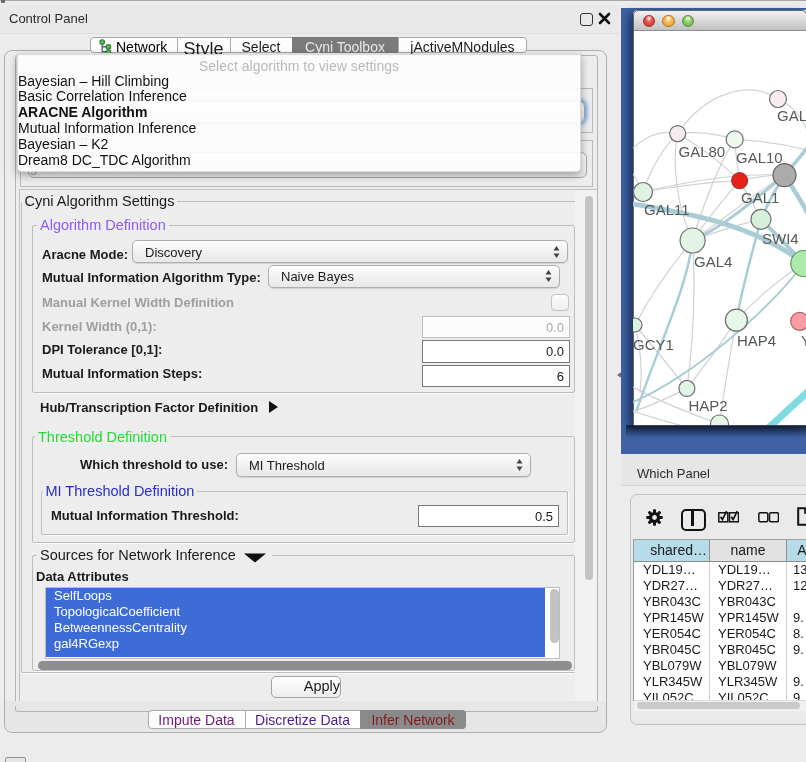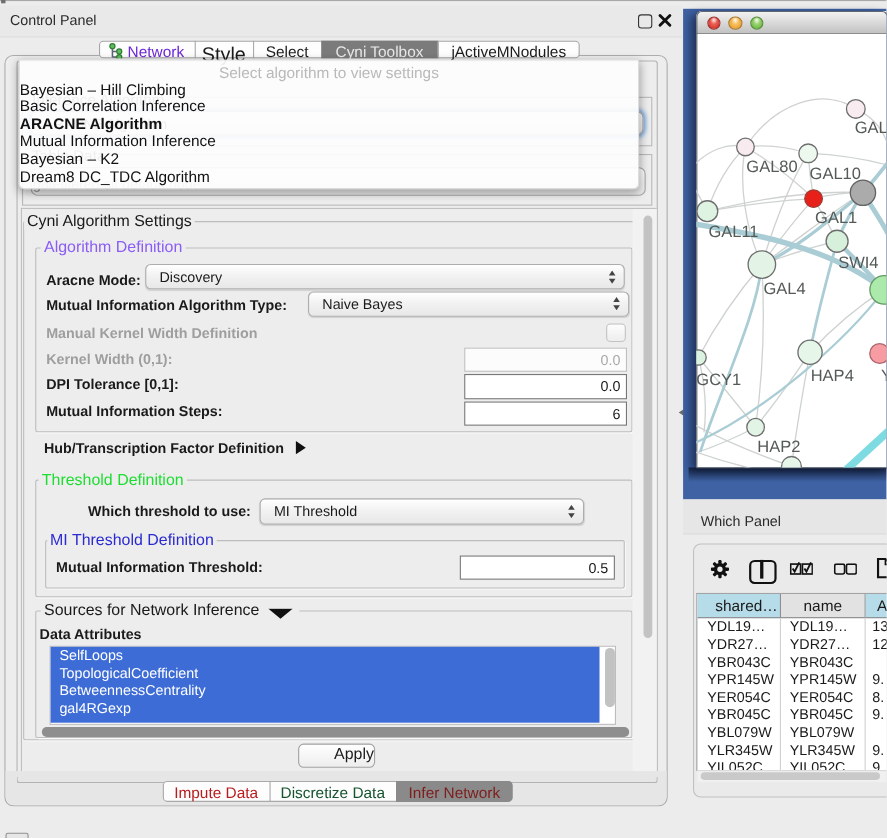--- a/index.html
+++ b/index.html
@@ -37,21 +37,21 @@
 <div class="abs" style="left:177px;top:37px;width:1px;height:16px;background:#aaa;"></div>
 <div class="abs" style="left:230px;top:37px;width:1px;height:16px;background:#aaa;"></div>
 <div class="abs" style="left:292px;top:37px;width:106px;height:16px;background:#7b7b7b;"></div>
 <div class="abs" style="left:398px;top:37px;width:1px;height:16px;background:#aaa;"></div>
 <svg class="abs" style="left:99px;top:38.5px;" width="13" height="14" viewBox="0 0 13 14">
 <path d="M3.2 5 L3.2 13 M3.2 7.8 L8 7.8 M3.2 12.8 L8 12.8" stroke="#5a6472" stroke-width="1.4" fill="none"></path>
 <circle cx="3.2" cy="3" r="2.3" fill="#5cbd5c" stroke="#2e7d32" stroke-width="1.1"></circle>
 <circle cx="9.4" cy="7.8" r="2.3" fill="#5cbd5c" stroke="#2e7d32" stroke-width="1.1"></circle>
 <circle cx="9.4" cy="13" r="2.3" fill="#5cbd5c" stroke="#2e7d32" stroke-width="1.1"></circle>
 </svg>
-<div class="abs" style="left:116px;top:38.5px;font-size:14px;color:#6d28d9;">Network</div>
+<div class="abs" style="left:116px;top:38.5px;font-size:14px;color:#000000;">Network</div>
 <div class="abs" style="left:177px;top:38.5px;width:53px;text-align:center;font-size:18px;color:#1b1b1b;">Style</div>
 <div class="abs" style="left:230px;top:38.5px;width:62px;text-align:center;font-size:14px;color:#1b1b1b;">Select</div>
 <div class="abs" style="left:292px;top:38.5px;width:106px;text-align:center;font-size:14px;color:#e9e9e9;">Cyni Toolbox</div>
 <div class="abs" style="left:398px;top:38.5px;width:129px;text-align:center;font-size:14px;color:#1b1b1b;">jActiveMNodules</div>
 
 <div class="abs" style="left:20px;top:88px;width:573px;height:45px;border:1px solid #b9b9b9;background:#EDEDED;box-sizing:border-box;"></div>
 <div class="abs" style="left:26px;top:83px;background:#EDEDED;padding:0 3px;line-height:14px;font-size:14px;color:#333;">Inference Algorithm</div>
 <div class="abs" style="left:28px;top:101px;width:557px;height:22px;border-radius:6px;background:linear-gradient(#fff,#e9e9e9);border:1px solid #a9a9a9;box-shadow:0 0 4px 2px rgba(90,150,220,0.85);box-sizing:border-box;"></div>
 <div class="abs" style="left:40px;top:105px;color:#222;">ARACNE Algorithm</div>
 <div class="abs" style="left:20px;top:140px;width:573px;height:47px;border:1px solid #b9b9b9;background:#EDEDED;box-sizing:border-box;"></div>
@@ -67,21 +67,21 @@
 
 <div class="abs b" style="left:42px;top:246.5px;">Aracne Mode:</div>
 <div class="combo" style="left:132px;top:240px;width:434px;height:21px;">
   <span class="ct">Discovery</span>
   <svg class="arr" viewBox="0 0 7 12">
       <path d="M3.5 0 L6.5 4.5 L0.5 4.5 Z" fill="#444"></path>
       <path d="M3.5 12 L6.5 7.5 L0.5 7.5 Z" fill="#444"></path>
     </svg>
 </div>
 <div class="abs b" style="left:42px;top:270px;">Mutual Information Algorithm Type:</div>
-<div class="combo" style="left:280px;top:264.5px;width:290px;height:21px;">
+<div class="combo" style="left:268px;top:264.5px;width:290px;height:21px;">
   <span class="ct">Naive Bayes</span>
   <svg class="arr" viewBox="0 0 7 12">
       <path d="M3.5 0 L6.5 4.5 L0.5 4.5 Z" fill="#444"></path>
       <path d="M3.5 12 L6.5 7.5 L0.5 7.5 Z" fill="#444"></path>
     </svg>
 </div>
 <div class="abs b" style="left:42px;top:295px;color:#9e9e9e;">Manual Kernel Width Definition</div>
 <div class="abs" style="left:551px;top:294px;width:16px;height:15px;border:1px solid #c3c3c3;border-radius:4px;background:linear-gradient(#fdfdfd,#eee);"></div>
 <div class="abs b" style="left:42px;top:318.5px;color:#9e9e9e;">Kernel Width (0,1):</div>
 <div class="fld" style="left:422px;top:316px;width:146px;height:20px;border-color:#c0c0c0;background:#fcfcfc;">
@@ -132,22 +132,22 @@
 <div class="abs" style="left:38px;top:661px;width:534px;height:9px;background:#8e8e8e;border-radius:4.5px;"></div>
 
 <div class="abs" style="left:271px;top:676px;width:68px;height:20px;border:1px solid #a3a3a3;border-radius:5px;background:linear-gradient(#ffffff,#ededed);text-align:right;line-height:19px;font-size:14.5px;">Apply</div>
 
 <div class="abs" style="left:5px;top:701px;width:601px;height:31px;background:#E6E6E6;border-radius:0 0 8px 8px;"></div>
 <div class="abs" style="left:14.5px;top:706px;width:583px;height:6px;border:1px solid #b3b3b3;border-top:none;border-radius:0 0 3px 3px;box-sizing:border-box;"></div>
 
 <div class="abs" style="left:148px;top:710px;width:318px;height:19px;background:#fdfdfd;border:1px solid #a9a9a9;border-radius:4px;box-sizing:border-box;"></div>
 <div class="abs" style="left:245px;top:710px;width:1px;height:19px;background:#aaa;"></div>
 <div class="abs" style="left:360px;top:710px;width:106px;height:19px;background:#8a8a8a;border-radius:0 4px 4px 0;"></div>
-<div class="abs" style="left:148px;top:712px;width:97px;text-align:center;font-size:14px;color:#b91c1c;">Impute Data</div>
-<div class="abs" style="left:245px;top:712px;width:115px;text-align:center;font-size:14px;color:#14532d;">Discretize Data</div>
+<div class="abs" style="left:148px;top:712px;width:97px;text-align:center;font-size:14px;color:#701a75;">Impute Data</div>
+<div class="abs" style="left:245px;top:712px;width:115px;text-align:center;font-size:14px;color:#4c1d95;">Discretize Data</div>
 <div class="abs" style="left:360px;top:712px;width:106px;text-align:center;font-size:14px;color:#7f1d1d;">Infer Network</div>
 
 <div class="abs" style="left:575px;top:190px;width:22px;height:511px;background:#f2f2f2;box-sizing:border-box;"></div>
 <div class="abs" style="left:585px;top:196px;width:8px;height:384px;background:#c3c3c3;border-radius:4px;"></div>
 
 <svg class="abs" style="left:617px;top:371.5px;" width="4.5" height="6" viewBox="0 0 4.5 6">
     <path d="M4.5 0 L4.5 6 L0 3 Z" fill="#6b6b6b"></path>
   </svg>
 
 <div class="abs" style="left:5px;top:757px;width:19px;height:12px;border:1.5px solid #8f8f8f;border-radius:2px;background:#e6e6e6;"></div>

